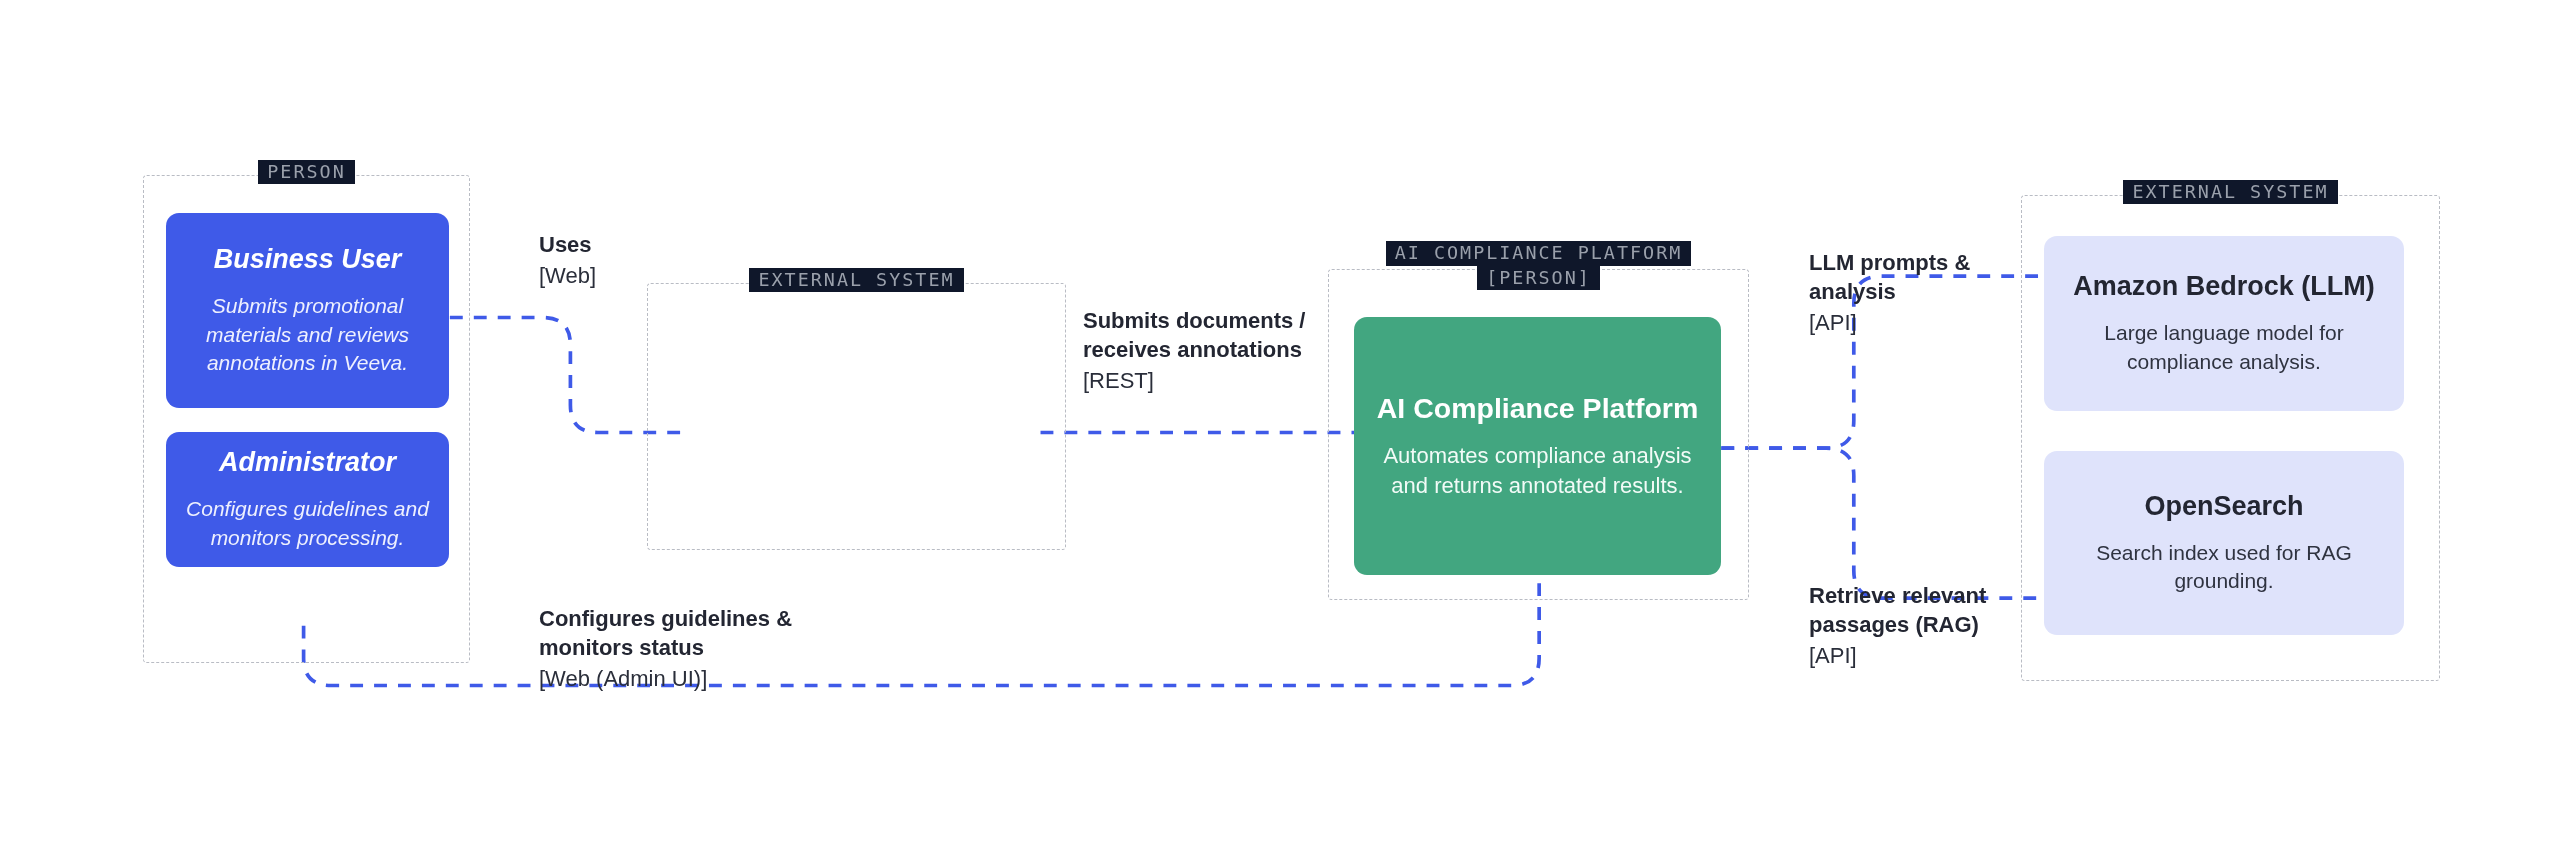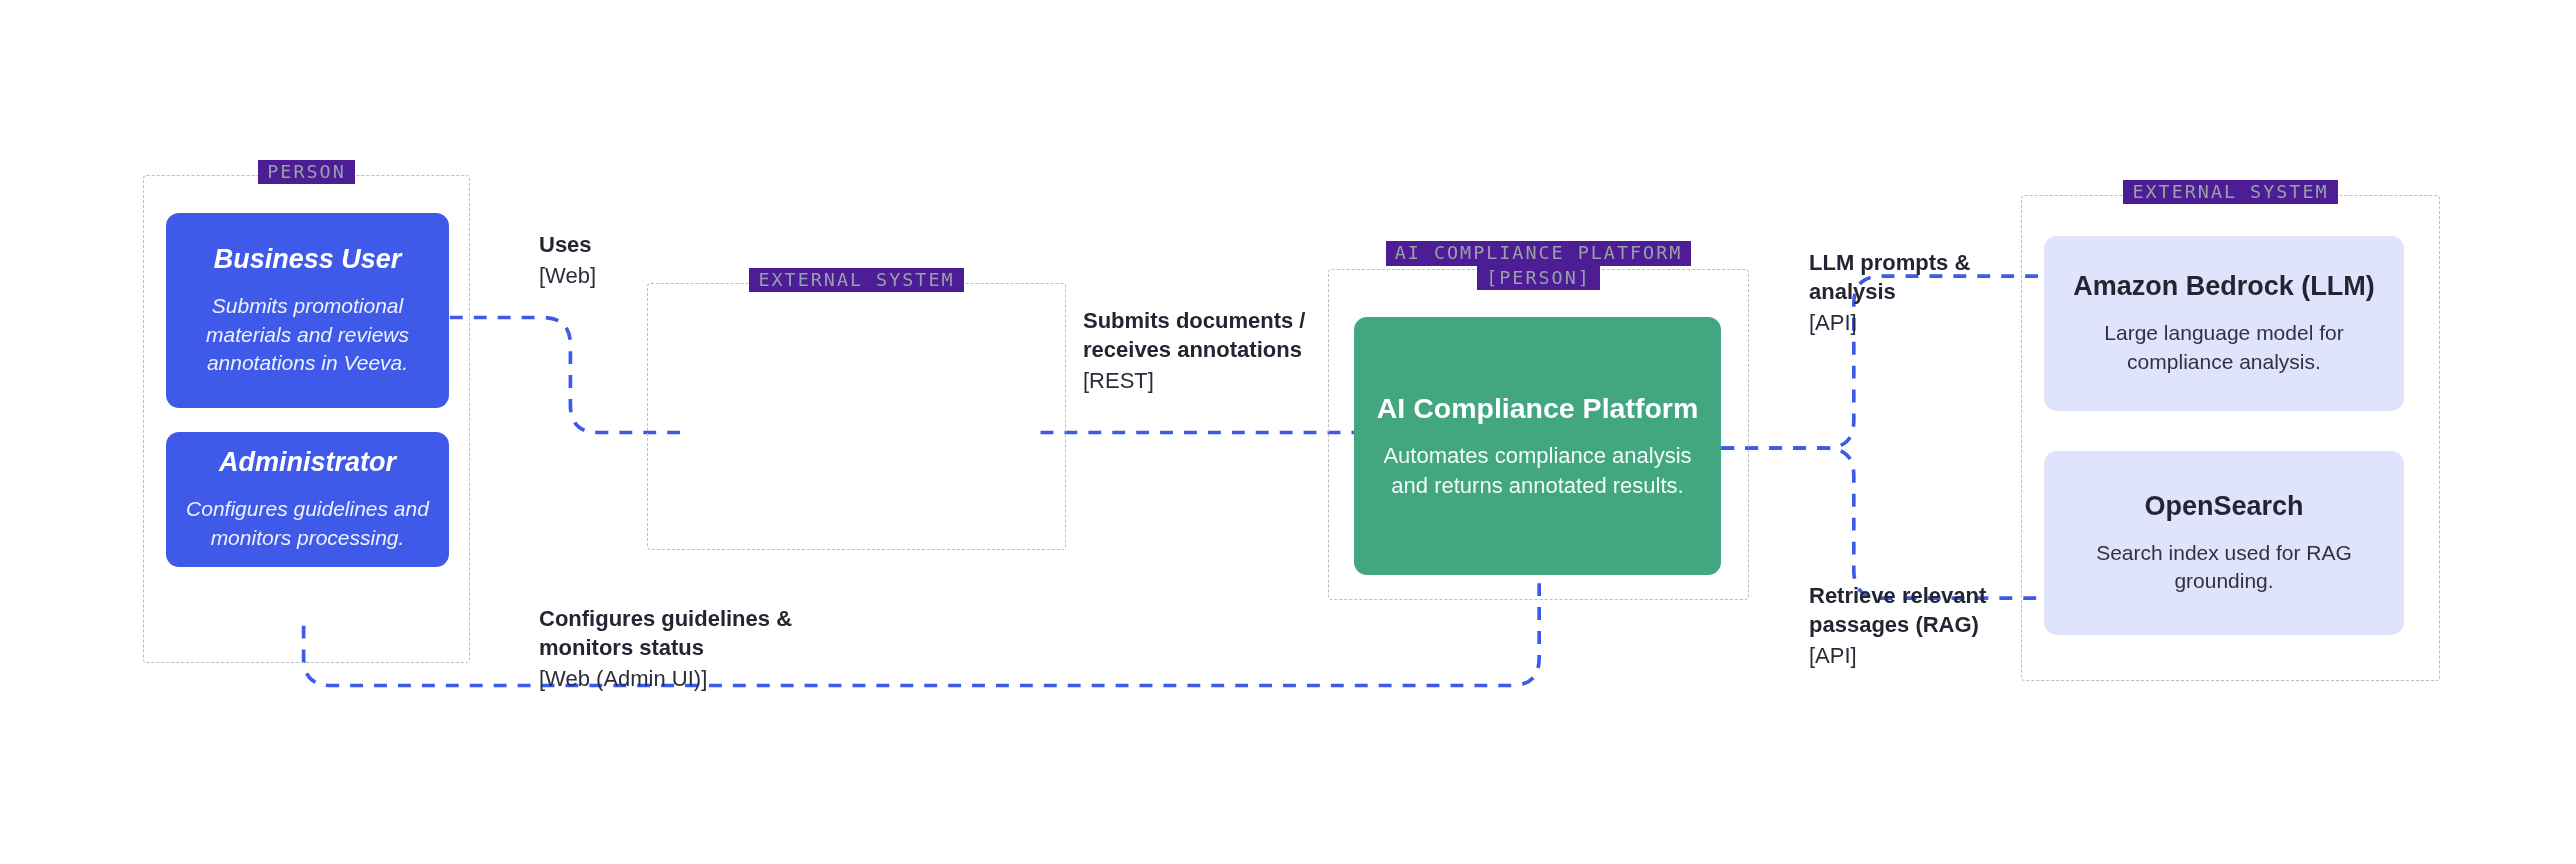--- a/index.html
+++ b/index.html
@@ -49,21 +49,21 @@
     font-size: 18.4px;
     letter-spacing: 2px;
     font-family: "DejaVu Sans Mono", monospace;
     line-height: 1.32;
   }
   .boundary-label.two-line {
     top: -1.55em;
   }
   .boundary-label .lbl-line {
     display: block;
-    background: #4c1d95;
+    background: #0f172a;
     padding: 0 9.2px;
     width: fit-content;
     margin: 0 auto;
   }
 
   
   .node {
     position: absolute;
     border-radius: 13px;
     box-sizing: border-box;

